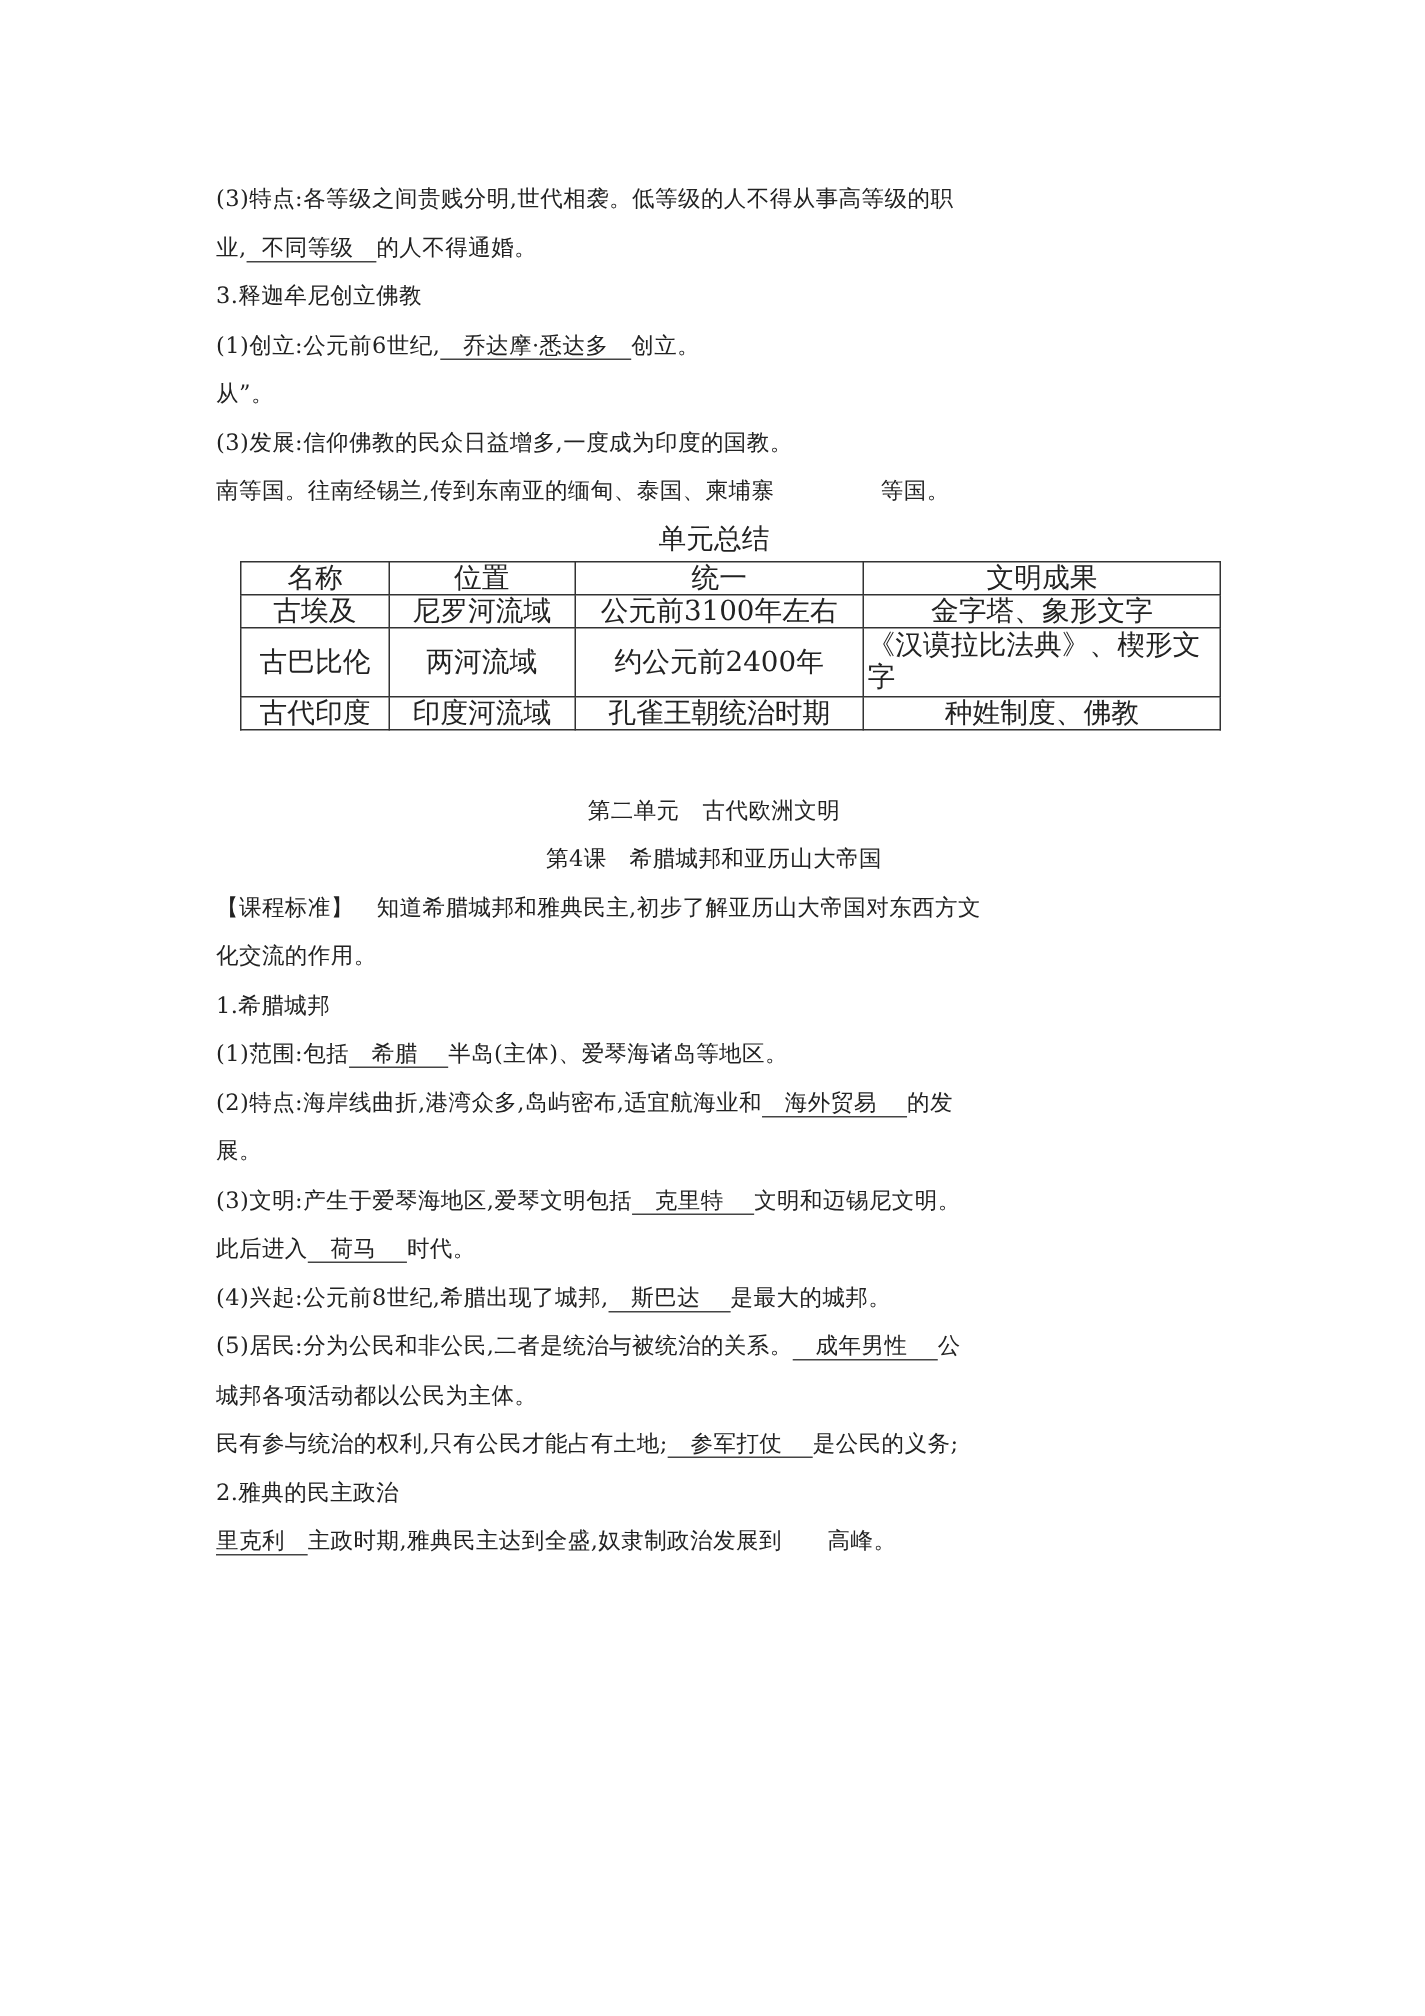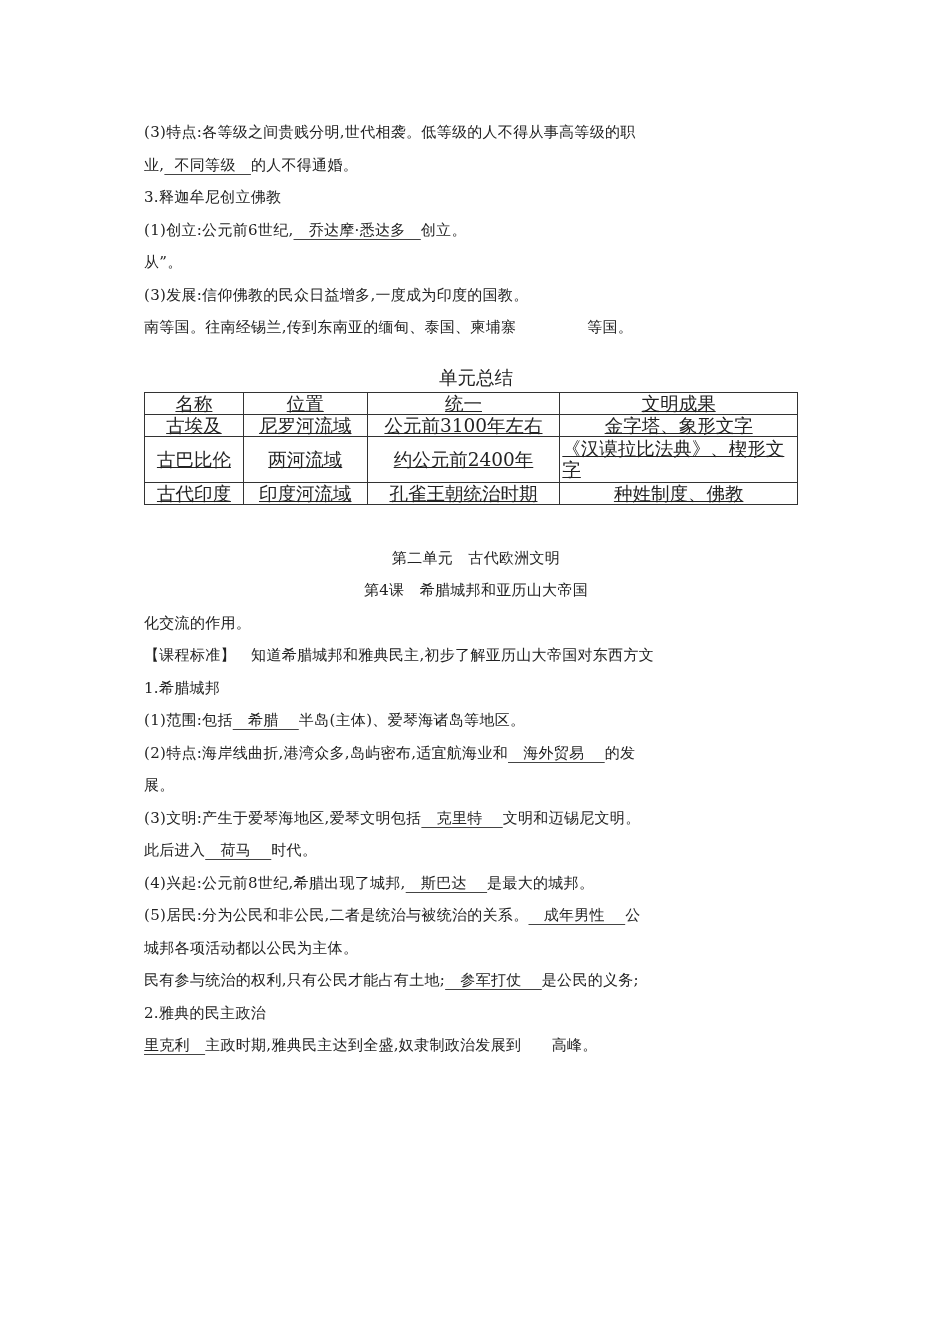--- a/index.html
+++ b/index.html
@@ -2,22 +2,22 @@
 <html><head>
 <meta charset="utf-8">
 <style>
   html, body { margin: 0; padding: 0; background: #ffffff; }
   body { width: 950px; height: 1344px; position: relative; overflow: hidden;
          font-family: "DejaVu Serif", "Liberation Serif", serif; color: #222; }
   .page { position: absolute; left: 144px; top: 116px; width: 664px; }
   .line { font-size: 15px; line-height: 32.5px; height: 32.5px; white-space: nowrap; letter-spacing: 0.3px; }
   .u { text-decoration: underline; text-decoration-color: #444; text-underline-offset: 4px; white-space: pre; }
   .center { text-align: center; }
-  .table-title { font-size: 18.5px; line-height: 28px; text-align: center; margin-top: 20px; }
-  table { border-collapse: collapse; width: 654px; margin-left: 0px; font-size: 18.5px; text-decoration: underline; }
+  .table-title { font-size: 18.5px; line-height: 28px; text-align: center; margin-top: 2px; }
+  table { border-collapse: collapse; width: 654px; margin-left: 16px; font-size: 18.5px; }
   td { border: 1.5px solid #333; text-align: center; padding: 0 2px; line-height: 21px; }
   td.left { text-align: left; line-height: 21px; }
   .spacer { height: 32px; }
 </style>
 </head>
 <body>
 
 <div class="page">
 
   <div class="line"><span>(3)特点:各等级之间贵贱分明,世代相袭。低等级的人不得从事高等级的职</span></div>
@@ -62,22 +62,22 @@
       <td>孔雀王朝统治时期</td>
       <td>种姓制度、佛教</td>
     </tr>
   </tbody>
     </table>
 
   <div class="spacer" style="height:37px"></div>
 
   <div class="line center"><span style="white-space:pre">第二单元　古代欧洲文明</span></div>
   <div class="line center"><span style="white-space:pre">第4课　希腊城邦和亚历山大帝国</span></div>
+  <div class="line"><span>【课程标准】</span><span style="white-space:pre">　知道希腊城邦和雅典民主,初步了解亚历山大帝国对东西方文</span></div>
   <div class="line"><span>化交流的作用。</span></div>
-  <div class="line"><span>【课程标准】</span><span style="white-space:pre">　知道希腊城邦和雅典民主,初步了解亚历山大帝国对东西方文</span></div>
 
   <div class="line"><span>1.希腊城邦</span></div>
   <div class="line"><span>(1)范围:包括</span><span class="u">   希腊    </span><span>半岛(主体)、爱琴海诸岛等地区。</span></div>
   <div class="line"><span>(2)特点:海岸线曲折,港湾众多,岛屿密布,适宜航海业和</span><span class="u">   海外贸易    </span><span>的发</span></div>
   <div class="line"><span>展。</span></div>
   <div class="line"><span>(3)文明:产生于爱琴海地区,爱琴文明包括</span><span class="u">   克里特    </span><span>文明和迈锡尼文明。</span></div>
   <div class="line"><span>此后进入</span><span class="u">   荷马    </span><span>时代。</span></div>
   <div class="line"><span>(4)兴起:公元前8世纪,希腊出现了城邦,</span><span class="u">   斯巴达    </span><span>是最大的城邦。</span></div>
   <div class="line"><span>(5)居民:分为公民和非公民,二者是统治与被统治的关系。</span><span class="u">   成年男性    </span><span>公</span></div>
   <div class="line"><span>城邦各项活动都以公民为主体。</span></div>

